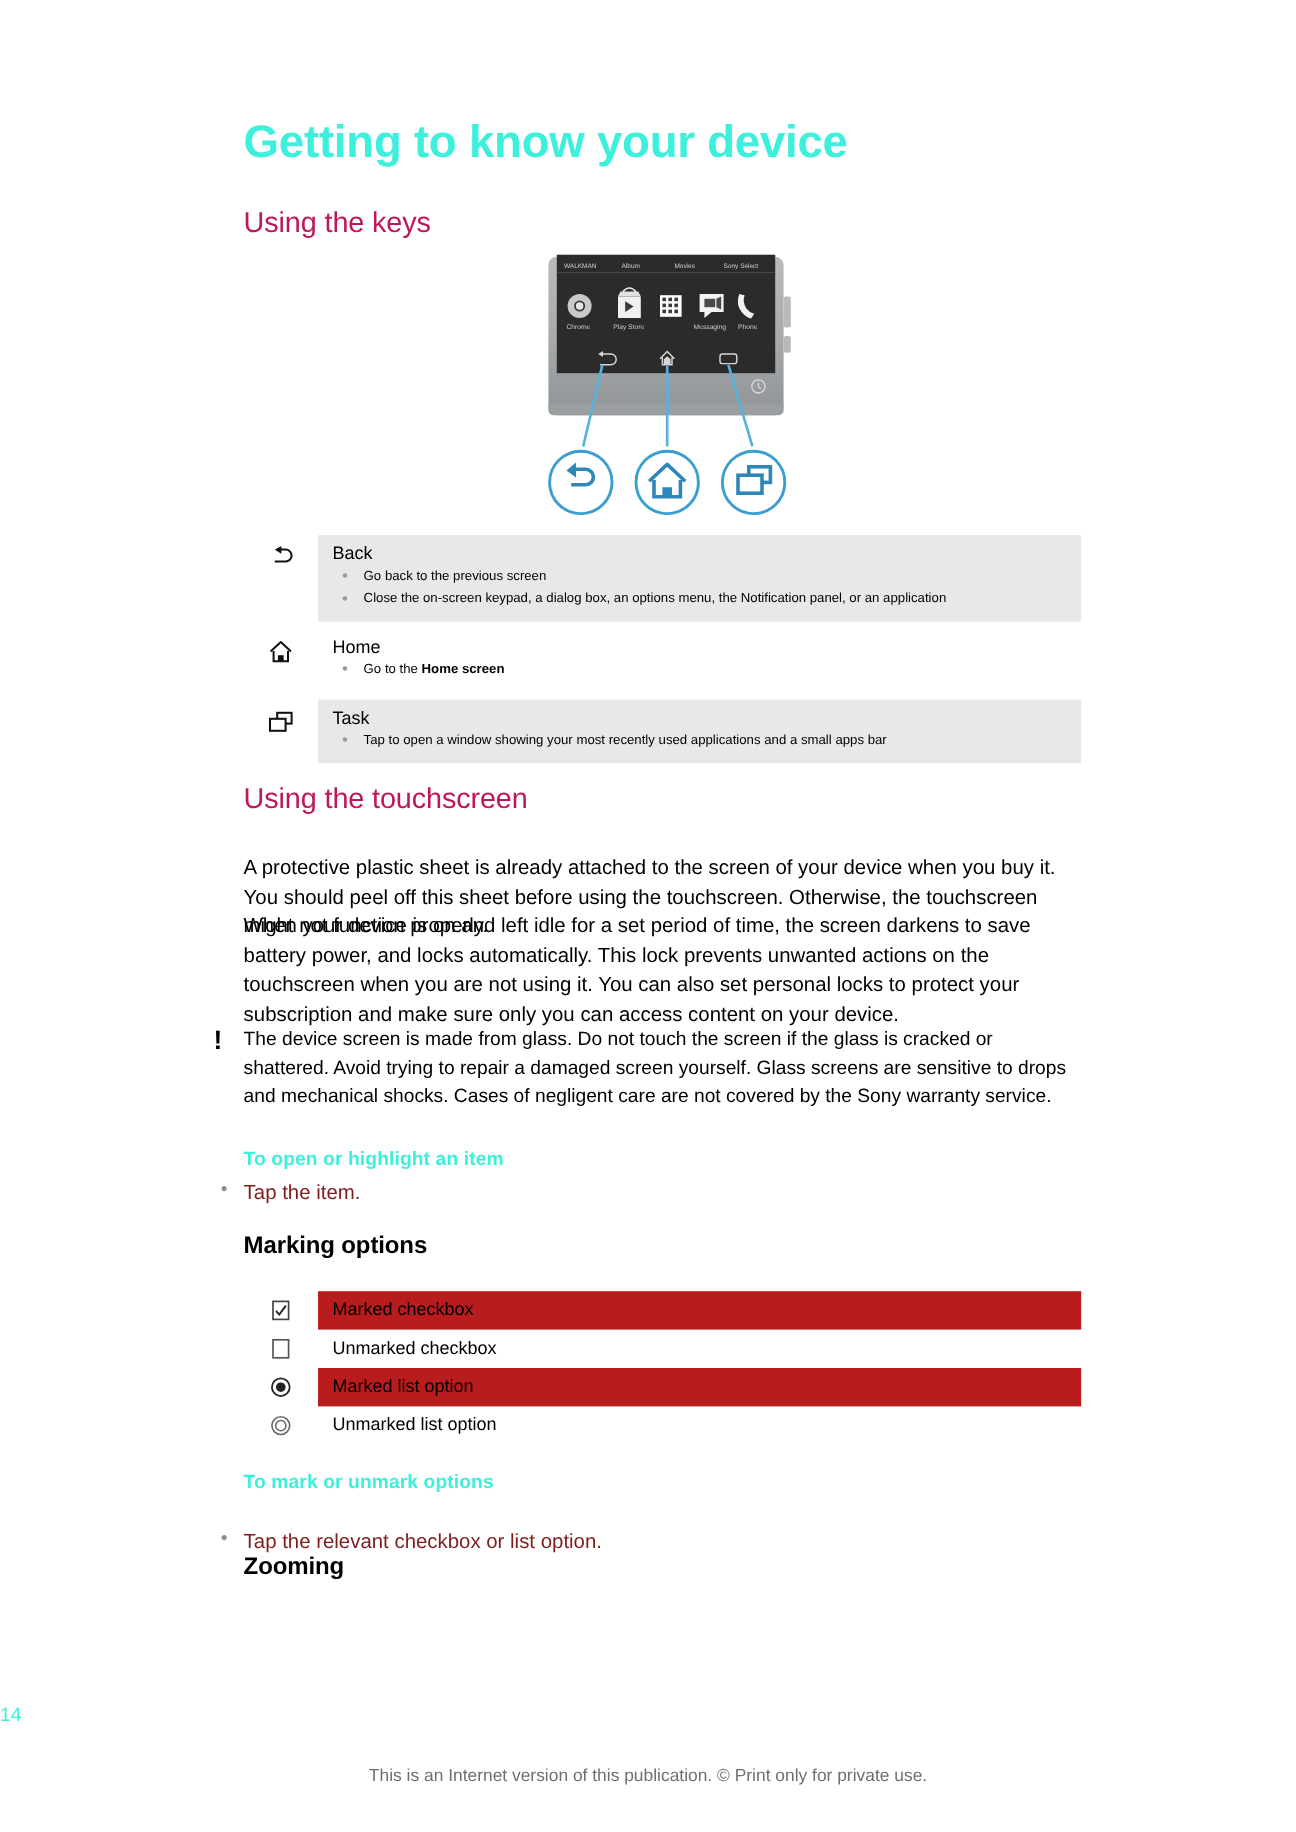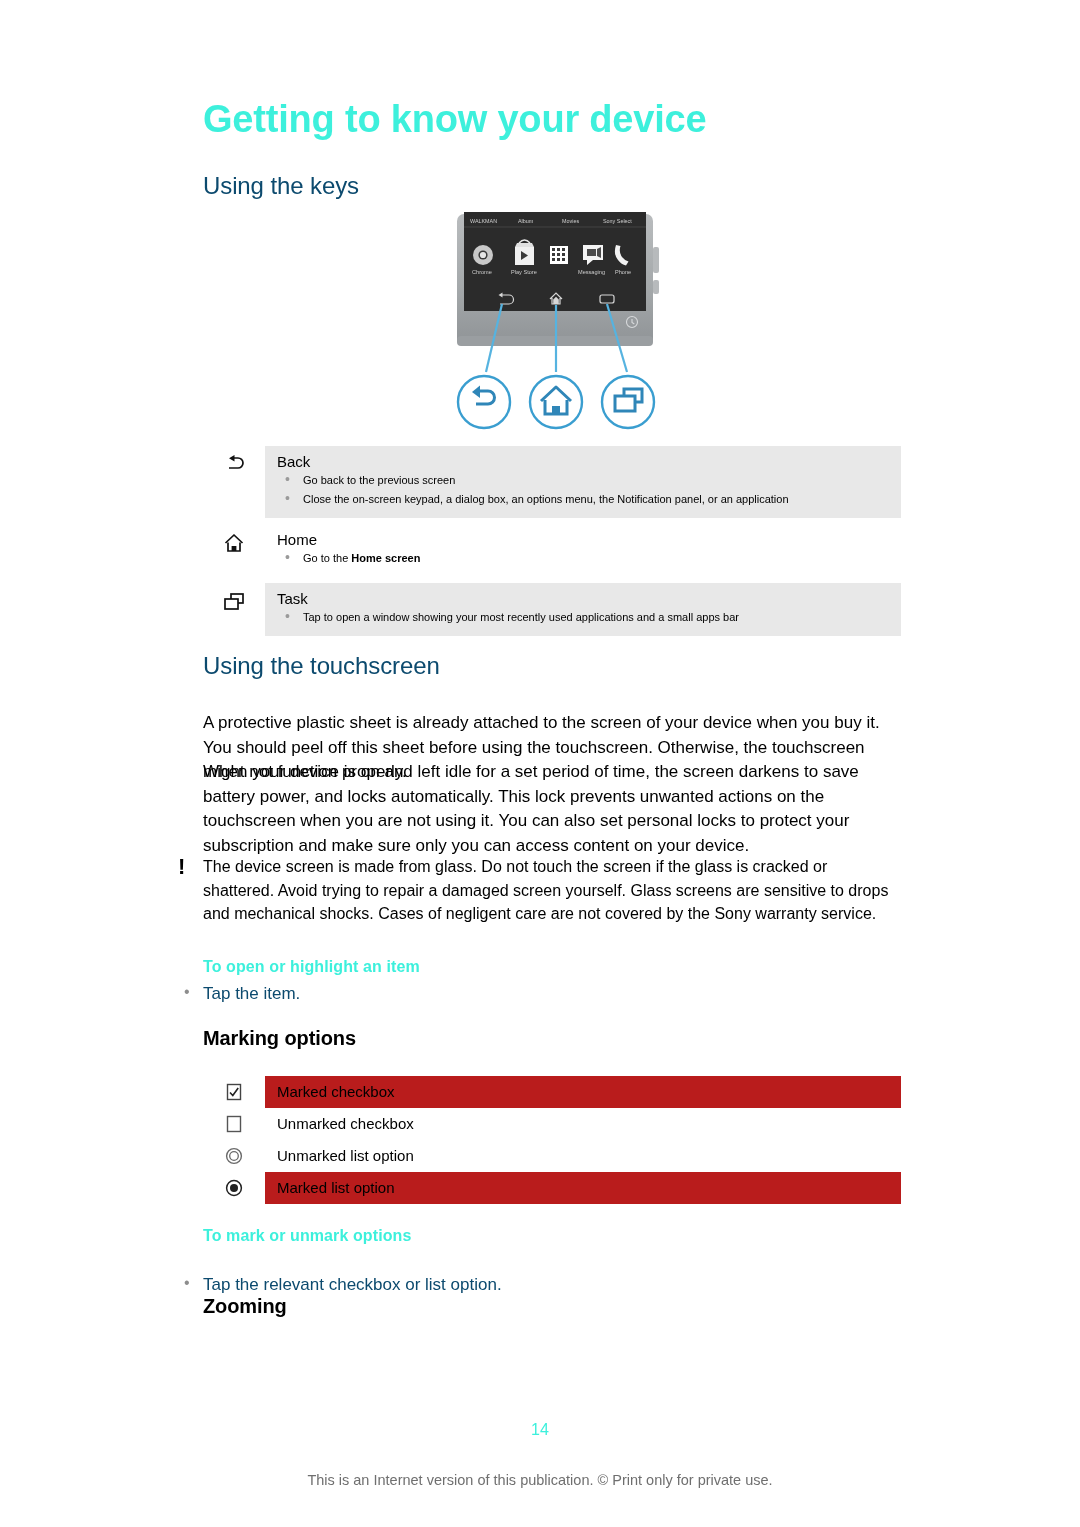--- a/index.html
+++ b/index.html
@@ -36,21 +36,21 @@
     top: 98px;
     font-size: 38px;
     font-weight: bold;
     color: #3DF0DC;
     letter-spacing: -0.2px;
     white-space: nowrap;
   }
   .h2 {
     font-size: 24px;
     font-weight: normal;
-    color: #0c4a6e;
+    color: #be185d;
     margin: 0;
     letter-spacing: -0.1px;
   }
   .h3 {
     font-size: 20px;
     font-weight: bold;
     color: #000;
     margin: 0;
     letter-spacing: -0.1px;
   }
@@ -173,21 +173,21 @@
   }
   .mark-text-cell.shaded { background: #b91c1c; }
 
   
   .plain-bullet {
     font-size: 17px;
     line-height: 23px;
     padding-left: 27px;
     position: relative;
     margin: 0;
-    color: #0c4a6e;
+    color: #7f1d1d;
   }
   .plain-bullet::before {
     content: "\2022";
     position: absolute;
     left: 8px;
     top: -2px;
     color: #8d8d8d;
     font-size: 16px;
   }
 
@@ -209,21 +209,21 @@
     line-height: 23.5px;
     color: #000;
   }
 
   
   .page-number {
     position: absolute;
     left: 0;
     top: 1421px;
     width: 1080px;
-    text-align: center;
+    text-align: left;
     font-size: 16px;
     color: #3DF0DC;
   }
   .footer-note {
     position: absolute;
     left: 0;
     top: 1472px;
     width: 1080px;
     text-align: center;
     font-size: 14.5px;
@@ -458,35 +458,35 @@
         <svg width="20" height="20" viewBox="0 0 20 20" aria-hidden="true">
           <rect x="3.5" y="2.5" width="13" height="15" fill="#fff" stroke="#555" stroke-width="1.4"></rect>
         </svg>
       </div>
       <div class="mark-text-cell">Unmarked checkbox</div>
     </div>
 
     <div class="mark-row">
       <div class="mark-icon-cell">
         <svg width="20" height="20" viewBox="0 0 20 20" aria-hidden="true">
-          <circle cx="10" cy="10" r="7.4" fill="#fff" stroke="#6a6a6a" stroke-width="1.4"></circle>
-          <circle cx="10" cy="10" r="4.3" fill="none" stroke="#6a6a6a" stroke-width="1.3"></circle>
-        </svg>
-      </div>
-      <div class="mark-text-cell">Unmarked list option</div>
+          <circle cx="10" cy="10" r="7.4" fill="#fff" stroke="#222" stroke-width="1.5"></circle>
+          <circle cx="10" cy="10" r="4" fill="#222"></circle>
+        </svg>
+      </div>
+      <div class="mark-text-cell shaded">Marked list option</div>
     </div>
 
     <div class="mark-row">
       <div class="mark-icon-cell">
         <svg width="20" height="20" viewBox="0 0 20 20" aria-hidden="true">
-          <circle cx="10" cy="10" r="7.4" fill="#fff" stroke="#222" stroke-width="1.5"></circle>
-          <circle cx="10" cy="10" r="4" fill="#222"></circle>
-        </svg>
-      </div>
-      <div class="mark-text-cell shaded">Marked list option</div>
+          <circle cx="10" cy="10" r="7.4" fill="#fff" stroke="#6a6a6a" stroke-width="1.4"></circle>
+          <circle cx="10" cy="10" r="4.3" fill="none" stroke="#6a6a6a" stroke-width="1.3"></circle>
+        </svg>
+      </div>
+      <div class="mark-text-cell">Unmarked list option</div>
     </div>
   </div>
 
   <h4 class="h4-cyan blk" id="mark-unmark-head">To mark or unmark options</h4>
   <p class="plain-bullet blk" id="tap-relevant">Tap the relevant checkbox or list option.</p>
 
   <h3 class="h3 blk" id="zooming-head">Zooming</h3>
 
   <div class="page-number">14</div>
   <div class="footer-note">This is an Internet version of this publication. © Print only for private use.</div>

